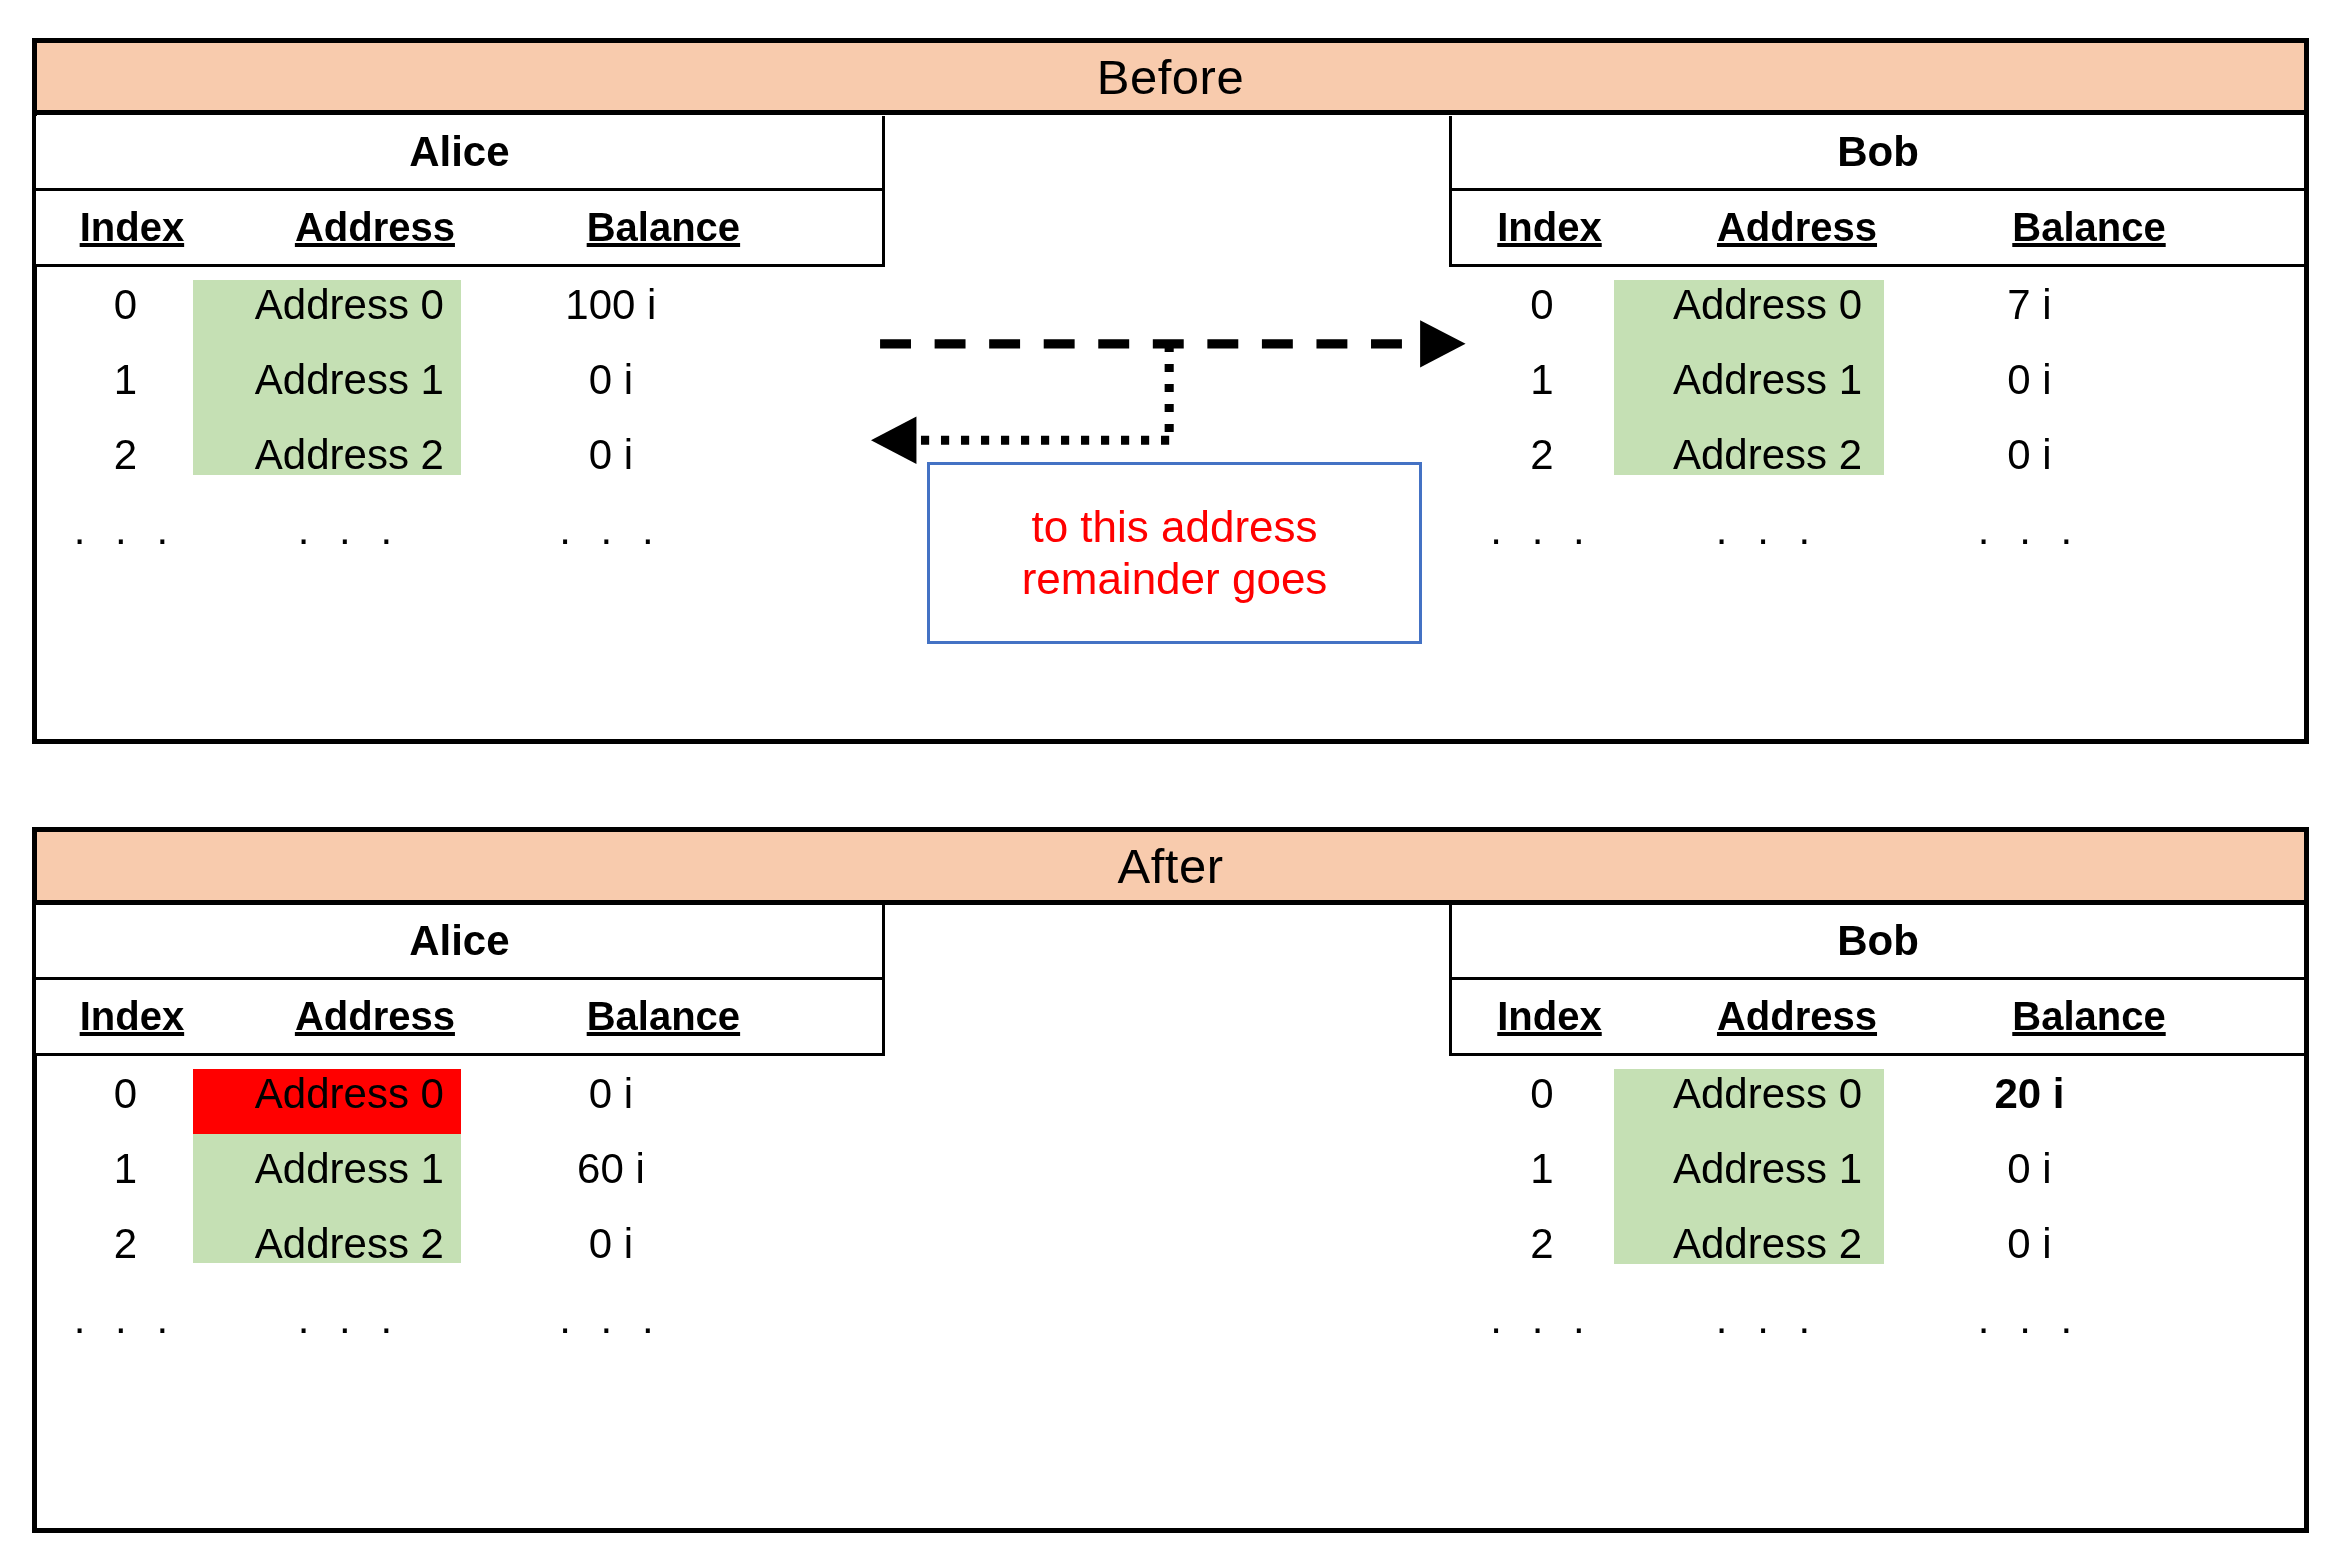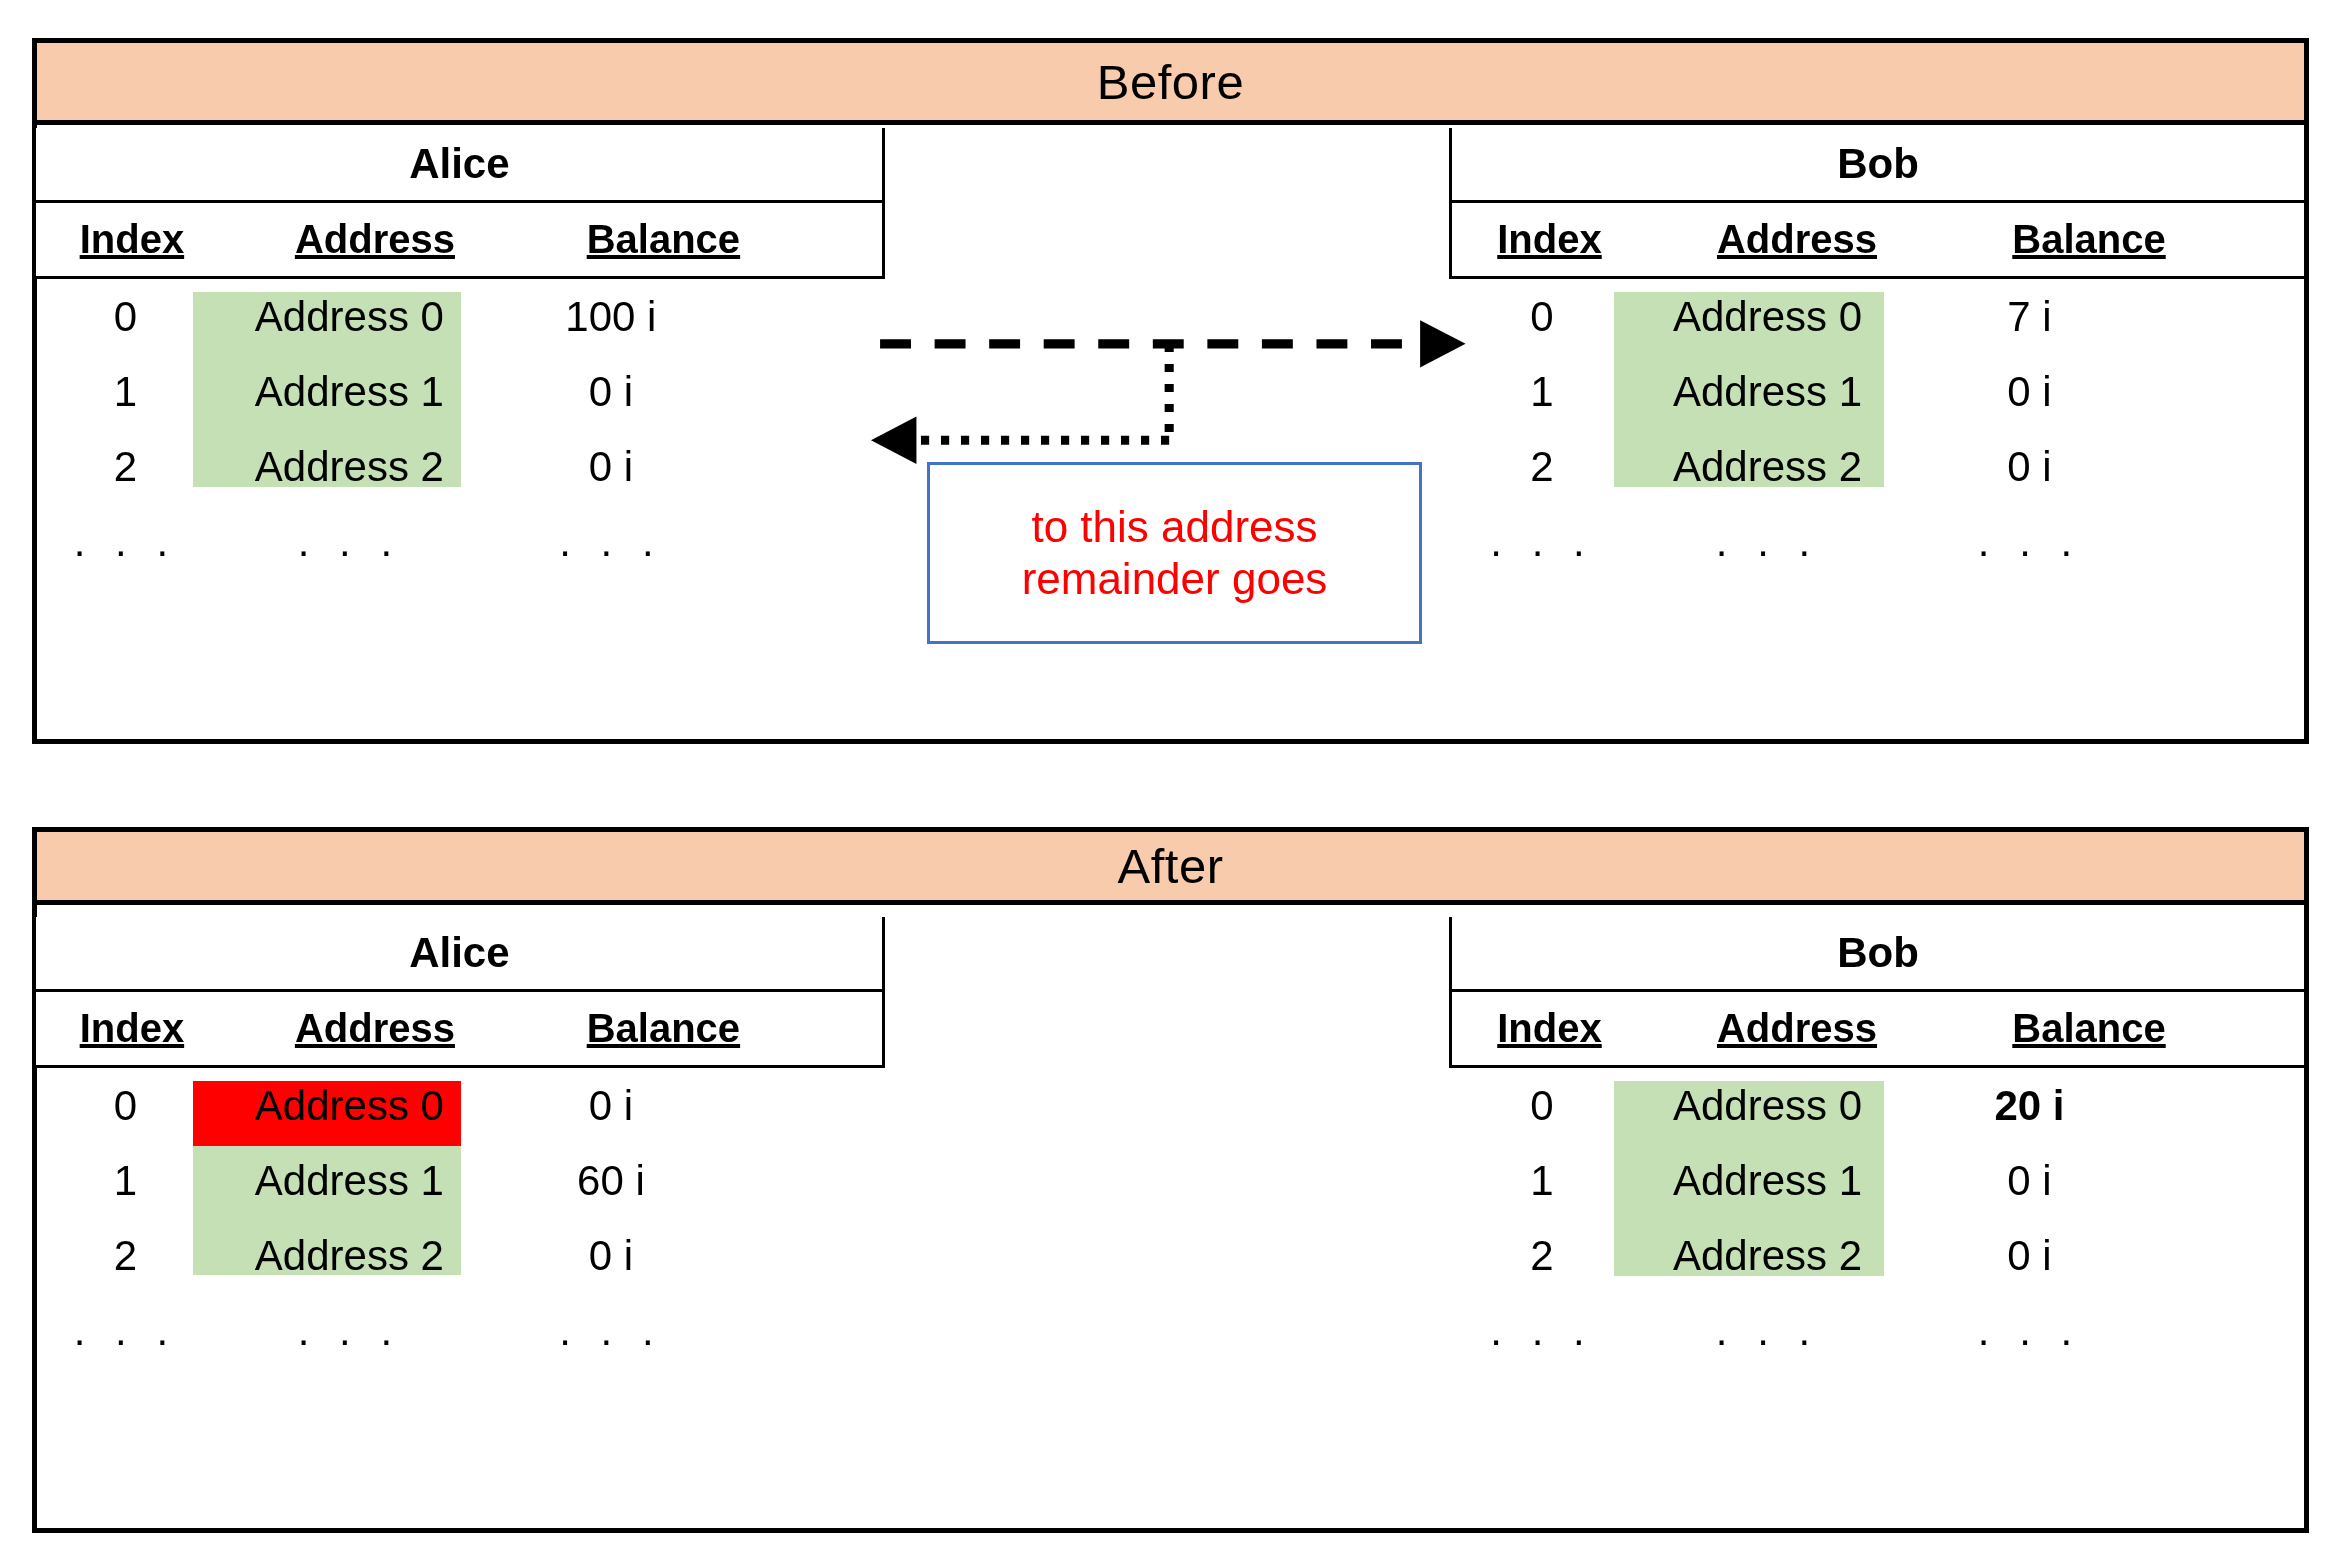--- a/index.html
+++ b/index.html
@@ -4,21 +4,21 @@
 <style>
   html,body{margin:0;padding:0;background:#ffffff;}
   body{font-family:"Liberation Sans", sans-serif;}
   #canvas{position:relative;width:2332px;height:1566px;background:#fff;overflow:hidden;}
 
   .panelbox{position:absolute;box-sizing:border-box;border:5.5px solid #000;background:#fff;}
   .bandrow{position:absolute;left:0;right:0;box-sizing:border-box;background:#F8CBAD;
            border-bottom:5.5px solid #000;display:flex;align-items:center;justify-content:center;}
   .bandtitle{font-size:49px;color:#000;font-weight:400;letter-spacing:0.5px;}
 
-  .party{position:absolute;box-sizing:border-box;margin-top:12px;}
+  .party{position:absolute;box-sizing:border-box;}
   .party .namecell{box-sizing:border-box;border:3.6px solid #000;border-top:none;
         height:75px;display:flex;align-items:center;justify-content:center;background:#fff;}
   .party .namecell span{font-size:42px;font-weight:bold;color:#000;}
 
   .party .headcell{box-sizing:border-box;border:3.6px solid #000;border-top:none;height:76px;
         display:flex;align-items:center;background:#fff;text-decoration:underline;}
   .party .headcell .h{font-size:40px;font-weight:bold;color:#000;text-align:center;}
 
   .rowsarea{position:relative;}
   .gridrow{display:flex;align-items:center;height:75px;position:relative;z-index:2;}
@@ -39,21 +39,21 @@
 
   .arrowsvg{position:absolute;left:0;top:0;pointer-events:none;}
 </style>
 </head>
 <body>
 
 <div id="canvas">
 
   <div class="panelbox" style="left:32px;top:38px;width:2277px;height:706px;">
 
-    <div class="bandrow" style="top:0;height:82px;">
+    <div class="bandrow" style="top:0;height:72px;">
       <div class="bandtitle">Before</div>
     </div>
 
     <div class="party" style="left:-3.6px;top:73px;width:852px;">
       <div class="namecell">
         <span>Alice</span>
       </div>
       <div class="headcell">
         <div class="h" style="width:191px;">Index</div>
         <div class="h" style="width:295px;">Address</div>

